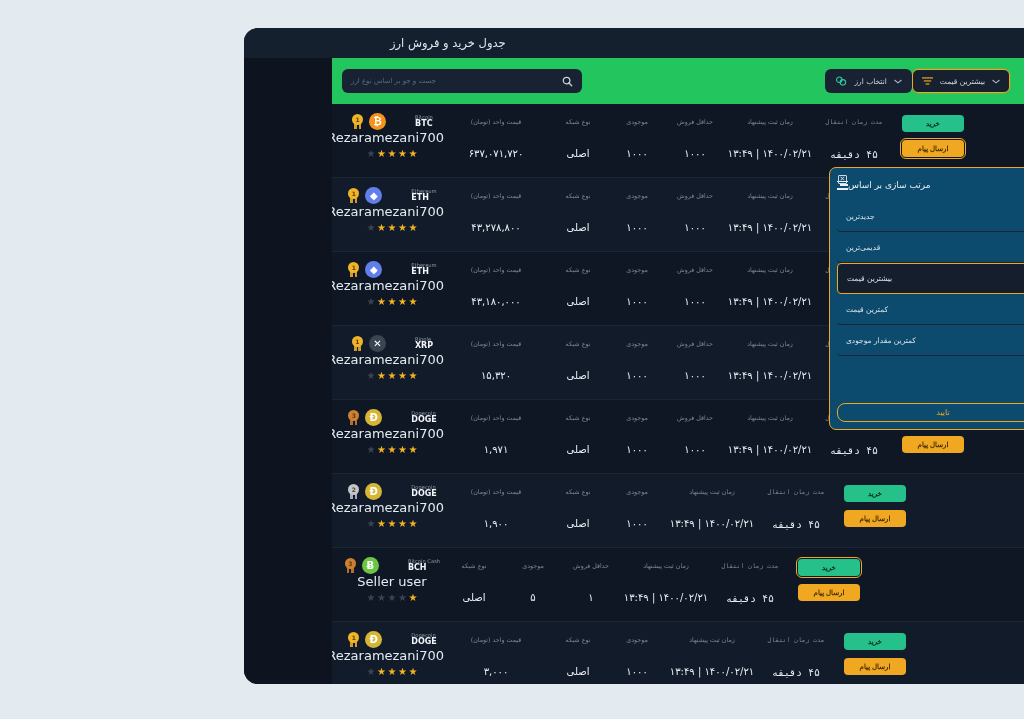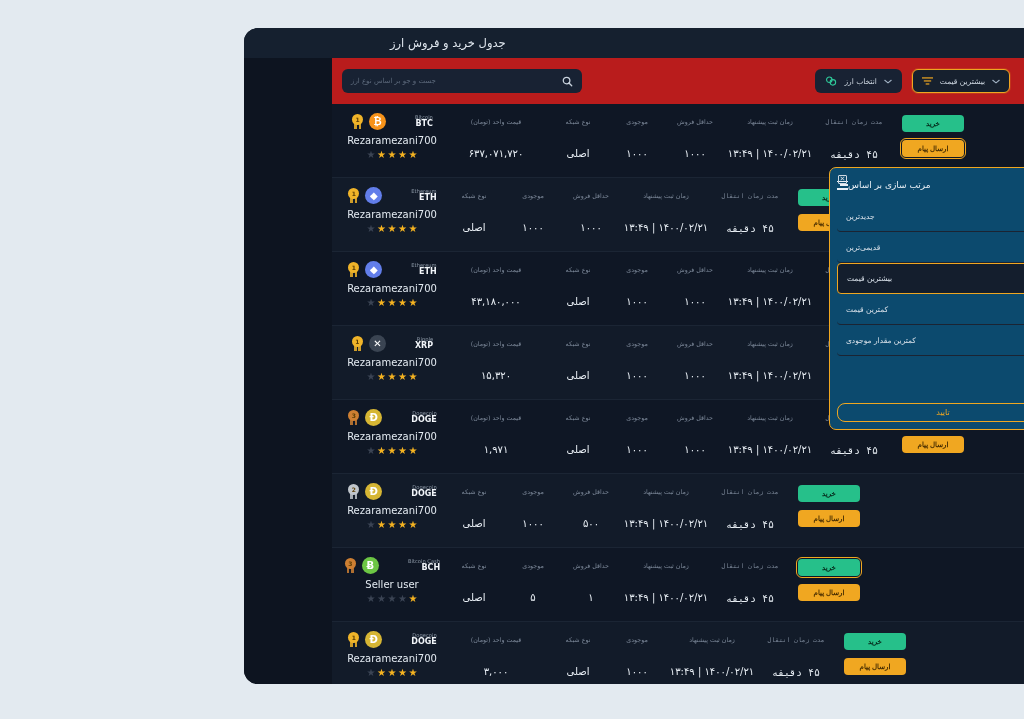--- a/index.html
+++ b/index.html
@@ -36,23 +36,23 @@
     display: flex; flex-direction: column;
   }
   .rail {
     position: absolute; left: 0; top: 30px; width: 88px; bottom: 0;
     background: #0d1420;
   }
 
   
   .toolbar {
     height: 46px; flex: 0 0 auto;
-    display: flex; align-items: center; gap: 10px;
+    display: flex; align-items: center; 
     padding: 0 14px 0 10px;
-    background: #b91c1c;
+    background: #22c55e;
     flex-direction: row-reverse;
     justify-content: flex-start;
   }
   .search-box {
     width: 240px; height: 24px; background: #182233;
     border-radius: 6px; display: flex; align-items: center;
     padding: 0 9px; gap: 6px; flex-direction: row-reverse;
     justify-content: space-between;
   }
   .search-ph { color: #5d6a7c; font-size: 7px; }
@@ -93,24 +93,24 @@
   .trow:nth-child(odd)  { background: #0f1725; }
 
   
   .coin-cell { width: 104px; flex: 0 0 auto; padding-top: 2px; text-align: center; }
   .coin-top { display: flex; flex-direction: row-reverse; align-items: center; justify-content: center; gap: 5px; }
   .coin-badge { width: 13px; height: 15px; position: relative; flex: 0 0 auto; }
   .coin-badge .mcirc { position: absolute; left: 1px; top: 0; width: 11px; height: 11px; border-radius: 50%; display: flex; align-items: center; justify-content: center; font-size: 6px; font-weight: bold; color: #5a3d05; }
   .coin-badge .rb { position: absolute; left: 3px; top: 8.5px; width: 7px; height: 6px; }
   .coin-badge .rb i { position: absolute; width: 2.6px; height: 6px; display: block; }
   .coin-logo { width: 17px; height: 17px; border-radius: 50%; display: flex; align-items: center; justify-content: center; font-size: 10px; font-weight: bold; color: #fff; flex: 0 0 auto; }
-  .coin-names { text-align: right; line-height: 1.05; margin-left: 24px; }
+  .coin-names { text-align: left; line-height: 1.05; margin-left: 24px; }
   .coin-full { color: #8e9aa8; font-size: 5.2px; display: block; }
   .coin-sym { color: #f2f6fa; font-size: 8px; font-weight: bold; display: block; }
-  .coin-user { color: #e4ebf2; font-size: 10px; margin-top: 5px; display: block; }
+  .coin-user { color: #e4ebf2; font-size: 13px; display: block; }
   .stars { margin-top: 4px; display: flex; flex-direction: row-reverse; justify-content: center; gap: 1.5px; }
   .star { font-size: 10px; line-height: 10px; color: #3b4454; }
   .star.on { color: #f5b321; }
 
   
   .cell { flex: 0 0 auto; display: flex; flex-direction: column; align-items: center; justify-content: flex-start; padding-top: 7px; }
   .cell .hd { color: #7c8899; font-size: 6.3px; white-space: nowrap; }
   .cell .vl { color: #e9eff5; font-size: 10px; margin-top: 23px; white-space: nowrap; }
   .c-price { width: 104px; }
   .c-net   { width: 60px; }
@@ -322,20 +322,24 @@
       <span class="coin-user">Rezaramezani700</span>
       <div class="stars">
                 <span class="star ">★</span>
                 <span class="star on">★</span>
                 <span class="star on">★</span>
                 <span class="star on">★</span>
                 <span class="star on">★</span>
               </div>
     </div>
 
+    <div class="cell c-price">
+      <span class="hd">قیمت واحد (تومان)</span>
+      <span class="vl">۴۳,۲۷۸,۸۰۰</span>
+    </div>
     <div class="cell c-net">
       <span class="hd">نوع شبکه</span>
       <span class="vl">اصلی</span>
     </div>
     <div class="cell c-avail">
       <span class="hd">موجودی</span>
       <span class="vl">۱۰۰۰</span>
     </div>
     <div class="cell c-min">
       <span class="hd">حداقل فروش</span>
@@ -542,31 +546,31 @@
       <span class="coin-user">Rezaramezani700</span>
       <div class="stars">
                 <span class="star ">★</span>
                 <span class="star on">★</span>
                 <span class="star on">★</span>
                 <span class="star on">★</span>
                 <span class="star on">★</span>
               </div>
     </div>
 
+    <div class="cell c-price">
+      <span class="hd">قیمت واحد (تومان)</span>
+      <span class="vl">۱,۹۰۰</span>
+    </div>
     <div class="cell c-net">
       <span class="hd">نوع شبکه</span>
       <span class="vl">اصلی</span>
     </div>
     <div class="cell c-avail">
       <span class="hd">موجودی</span>
       <span class="vl">۱۰۰۰</span>
-    </div>
-    <div class="cell c-min">
-      <span class="hd">حداقل فروش</span>
-      <span class="vl">۵۰۰</span>
     </div>
     <div class="cell c-time">
       <span class="hd">زمان ثبت پیشنهاد</span>
       <span class="vl">۱۴۰۰/۰۲/۲۱  |  ۱۳:۴۹</span>
     </div>
     <div class="cell c-dur">
       <span class="hd">مدت زمان انتقال</span>
       <span class="vl">۴۵ دقیقه</span>
     </div>
 

